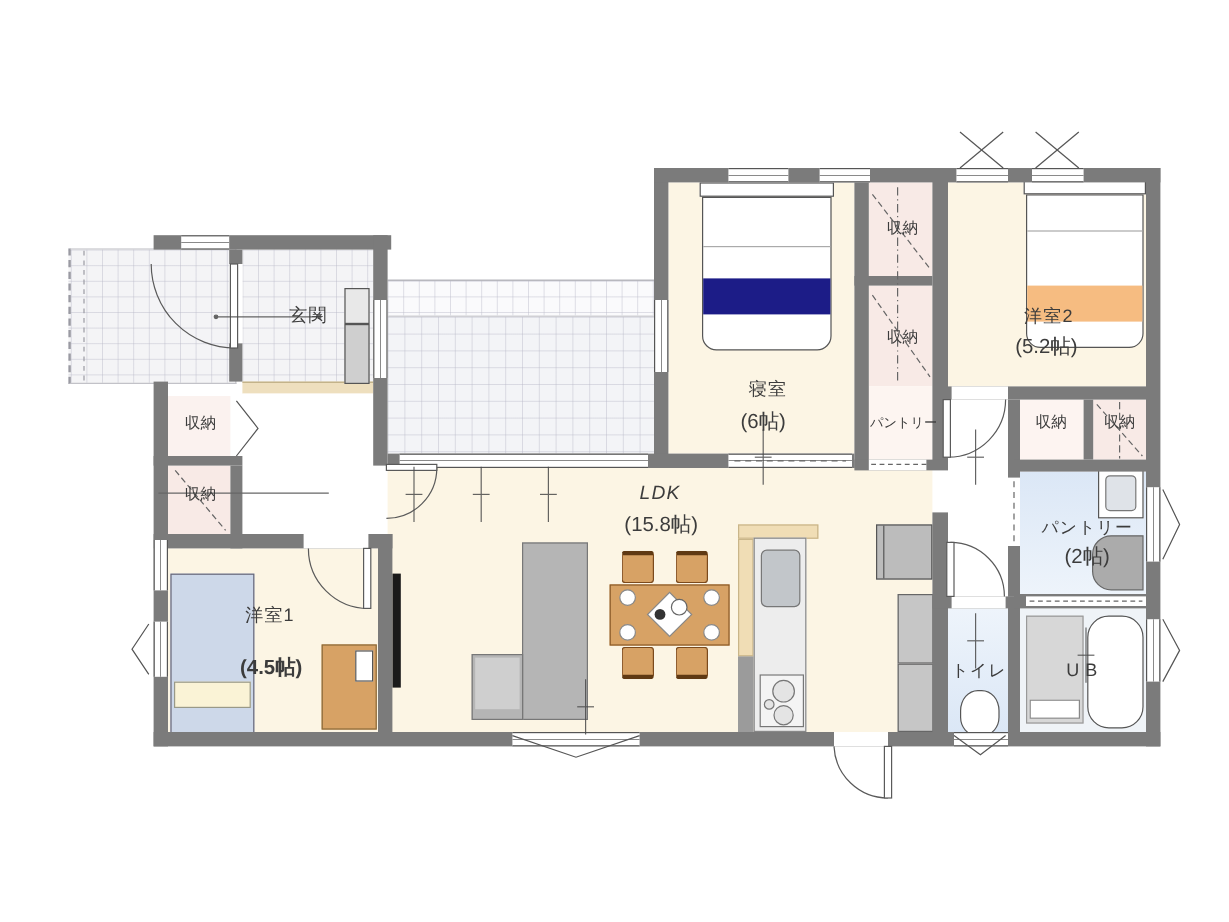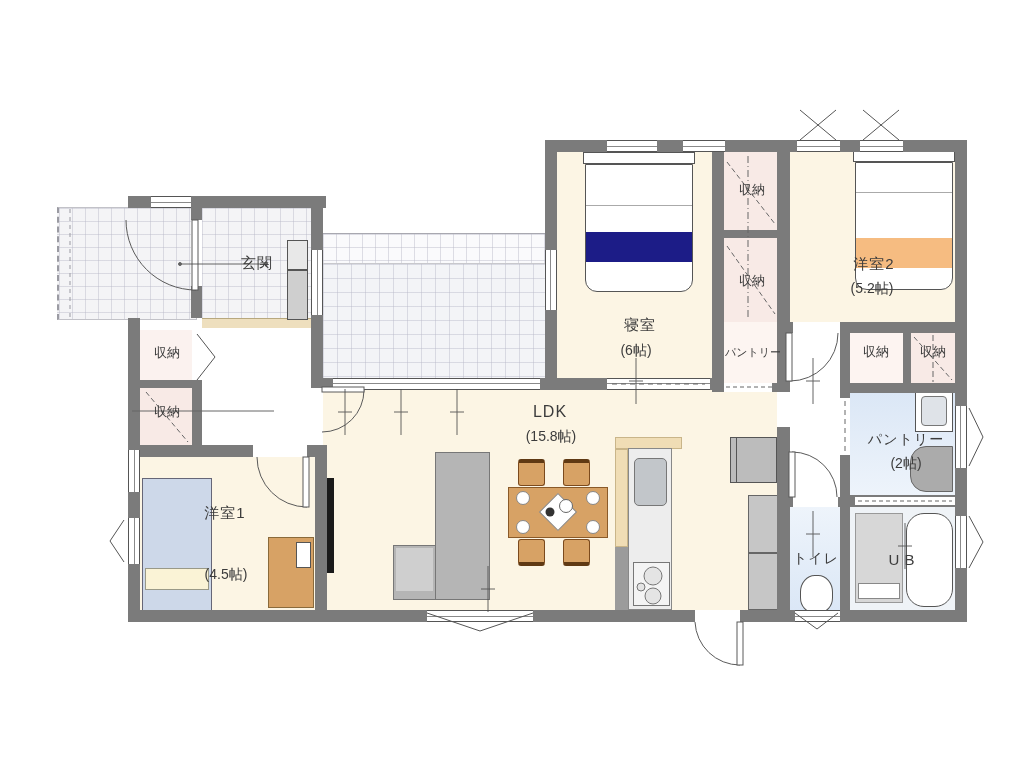--- a/index.html
+++ b/index.html
@@ -14,21 +14,21 @@
                          linear-gradient(90deg,rgba(185,185,200,.45) 1px,transparent 1px);
         background-size:13px 13px;}
   .winh{position:absolute;background:#fff;border-top:1px solid #555;border-bottom:1px solid #555;
         background-image:linear-gradient(to bottom,transparent calc(50% - .5px),#8a8a8a calc(50% - .5px),#8a8a8a calc(50% + .5px),transparent calc(50% + .5px));}
   .winv{position:absolute;background:#fff;border-left:1px solid #555;border-right:1px solid #555;
         background-image:linear-gradient(to right,transparent calc(50% - .5px),#8a8a8a calc(50% - .5px),#8a8a8a calc(50% + .5px),transparent calc(50% + .5px));}
   .gap{position:absolute;background:#fff;}
   .lbl{position:absolute;transform:translate(-50%,-50%);white-space:nowrap;font-size:15px;
        color:var(--c-label,#3c3c3c);letter-spacing:1px;}
   .lbl.small{font-size:13px;letter-spacing:0;}
-  .lbl.size{font-size:14px;letter-spacing:0;}
+  .lbl.size{font-size:17px;letter-spacing:0;}
   .furn{position:absolute;}
   svg.overlay{position:absolute;left:0;top:0;pointer-events:none;}
 </style>
 </head>
 <body>
 
 <div id="canvas">
 
   <div class="tile" style="left:57px;top:207px;width:140px;height:113px;border:1px solid #c2c2c8;border-left:2px dashed #9a9aa2;"></div>
   <div class="tile" style="left:202px;top:208px;width:109px;height:110px;"></div>
@@ -230,22 +230,22 @@
       <circle cx="593" cy="527" r="6.5" fill="#fff" stroke="#888"></circle>
       <circle cx="550" cy="512" r="4.5" fill="#333"></circle>
       <circle cx="566" cy="506" r="6.5" fill="#fff" stroke="#666"></circle>
     </g>
   </svg>
 
   <span class="lbl" style="left:257px;top:263px;">玄関</span>
   <span class="lbl small" style="left:167px;top:353px;">収納</span>
   <span class="lbl small" style="left:167px;top:412px;">収納</span>
   <span class="lbl" style="left:225px;top:513px;">洋室1</span>
-  <span class="lbl size" style="left:226px;top:575px;">(4.5帖)</span>
-  <span class="lbl" style="left:550px;top:412px;font-size:16px;">LDK</span>
+  <span class="lbl size" style="left:226px;top:556px;font-weight:bold;">(4.5帖)</span>
+  <span class="lbl" style="left:550px;top:412px;font-size:16px;font-style:italic;">LDK</span>
   <span class="lbl size" style="left:551px;top:437px;">(15.8帖)</span>
   <span class="lbl" style="left:640px;top:325px;">寝室</span>
   <span class="lbl size" style="left:636px;top:351px;">(6帖)</span>
   <span class="lbl small" style="left:752px;top:190px;">収納</span>
   <span class="lbl small" style="left:752px;top:281px;">収納</span>
   <span class="lbl" style="left:874px;top:264px;">洋室2</span>
   <span class="lbl size" style="left:872px;top:289px;">(5.2帖)</span>
   <span class="lbl small" style="left:753px;top:352px;font-size:11px;">パントリー</span>
   <span class="lbl small" style="left:876px;top:352px;">収納</span>
   <span class="lbl small" style="left:933px;top:352px;">収納</span>

